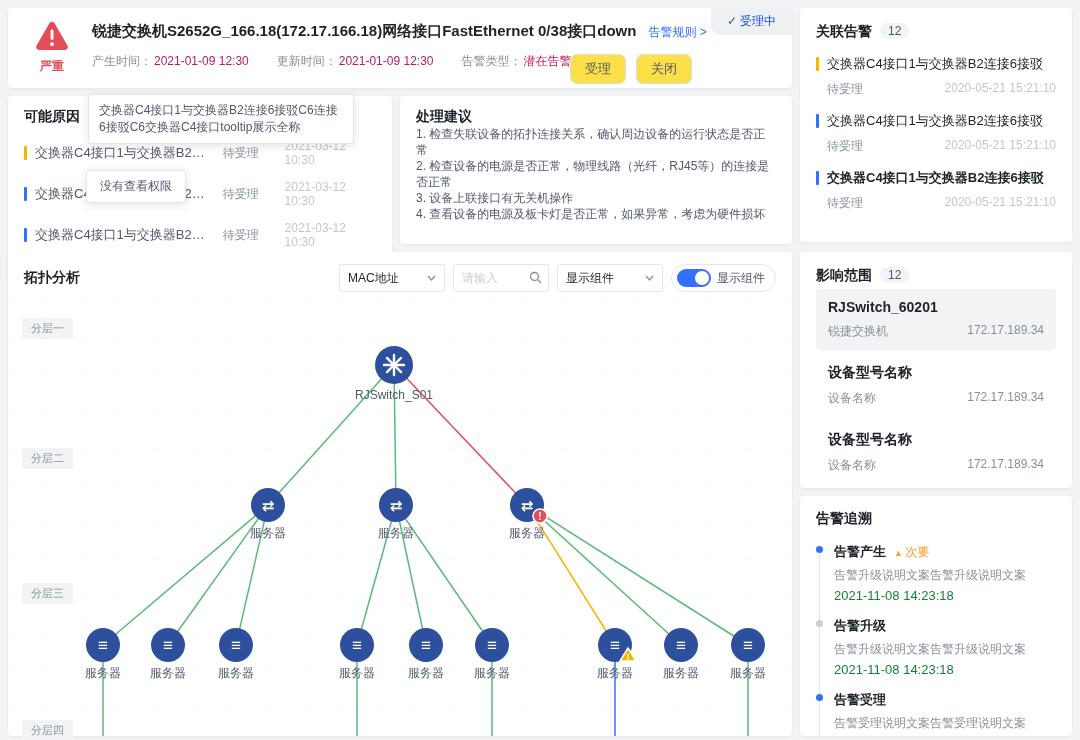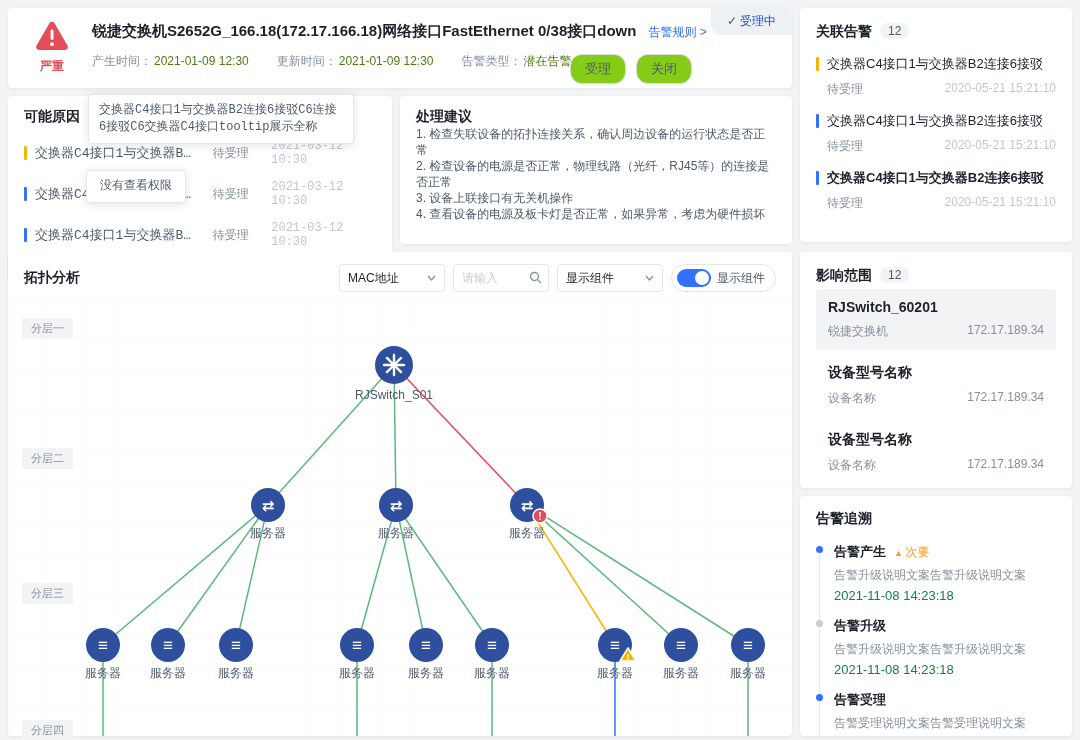--- a/index.html
+++ b/index.html
@@ -1,40 +1,40 @@
 <!DOCTYPE html>
 <html><head>
 <meta charset="utf-8">
 <style>
   *{margin:0;padding:0;box-sizing:border-box;}
   html,body{width:1080px;height:740px;}
   body{background:#f2f3f5;font-family:"Liberation Sans","DejaVu Sans",sans-serif;position:relative;overflow:hidden;color:#4e5969;}
   .card{position:absolute;background:#fff;border-radius:4px;box-shadow:0 1px 3px rgba(29,33,41,.06);}
   .alert-card{left:8px;top:8px;width:784px;height:80px;}
-  .causes-card{left:8px;top:96px;width:384px;height:187px;font-family:Liberation Mono, monospace;}
+  .causes-card{left:8px;top:96px;width:384px;height:187px;}
   .suggest-card{left:400px;top:96px;width:392px;height:148px;}
   .topo-card{left:8px;top:252px;width:784px;height:484px;}
   .related-card{left:800px;top:8px;width:272px;height:234px;padding:14px 16px;}
   .impact-card{left:800px;top:252px;width:272px;height:236px;padding:14px 16px;}
   .trace-card{left:800px;top:496px;width:272px;height:240px;padding:14px 16px;overflow:hidden;}
   .card-title{font-size:14px;font-weight:bold;color:#1d2129;}
   .count-badge{display:inline-block;background:#f2f3f5;color:#4e5969;font-size:12px;border-radius:9px;padding:1px 8px;margin-left:8px;vertical-align:1px;}
   
   .alert-icon-wrap{position:absolute;left:22px;top:12px;width:44px;text-align:center;}
   .sev-label{display:block;color:#e34d59;font-size:12px;font-weight:bold;margin-top:2px;}
   .alert-main{padding:14px 0 0 84px;}
   .alert-title{font-size:15px;font-weight:bold;color:#1d2129;}
   .rule-link{font-size:12px;color:#3370ff;margin-left:12px;text-decoration:none;cursor:pointer;}
   .alert-meta{margin-top:12px;font-size:12px;display:flex;gap:28px;}
   .meta-label{color:#86909c;}
-  .meta-value{color:#4d7c0f;margin-left:2px;text-align:right;}
+  .meta-value{color:#be185d;margin-left:2px;text-align:right;}
   .status-ribbon{position:absolute;top:0;right:0;background:#eef1f4;border-radius:0 4px 0 10px;padding:5px 16px;font-size:12px;color:#1d4ed8;font-family:Liberation Serif, serif;}
   .check-icon::before{content:"✓ ";color:#4e5969;}
   .alert-actions{position:absolute;right:100px;top:46px;display:flex;gap:10px;}
-  .alert-actions button{background:#84cc16;border:1px solid #d9dce1;border-radius:12px;padding:5px 14px;font-size:13px;color:#4e5969;cursor:pointer;font-family:inherit;}
+  .alert-actions button{background:#fde047;border:1px solid #d9dce1;border-radius:7px;padding:5px 14px;font-size:13px;color:#4e5969;cursor:pointer;font-family:inherit;}
   
   .causes-card{padding:12px 16px;}
   .cause-row{display:flex;align-items:center;margin-top:13px;font-size:13px;}
   .sev-bar{display:inline-block;width:3px;height:14px;border-radius:1px;margin-right:8px;flex:0 0 3px;}
   .cause-text{color:#4e5969;width:180px;white-space:nowrap;overflow:hidden;text-overflow:ellipsis;}
   .cause-status{color:#86909c;font-size:12px;width:60px;margin-left:14px;}
   .cause-time{color:#c2c7cf;font-size:12px;margin-left:4px;}
   .tooltip{position:absolute;background:#fff;border:1px solid #e5e6eb;border-radius:3px;box-shadow:0 2px 10px rgba(29,33,41,.12);padding:7px 10px;font-size:12px;color:#4e5969;z-index:6;line-height:17px;}
   .tooltip-full{left:80px;top:-2px;width:266px;}
   .tooltip-perm{left:78px;top:74px;width:100px;text-align:center;}

